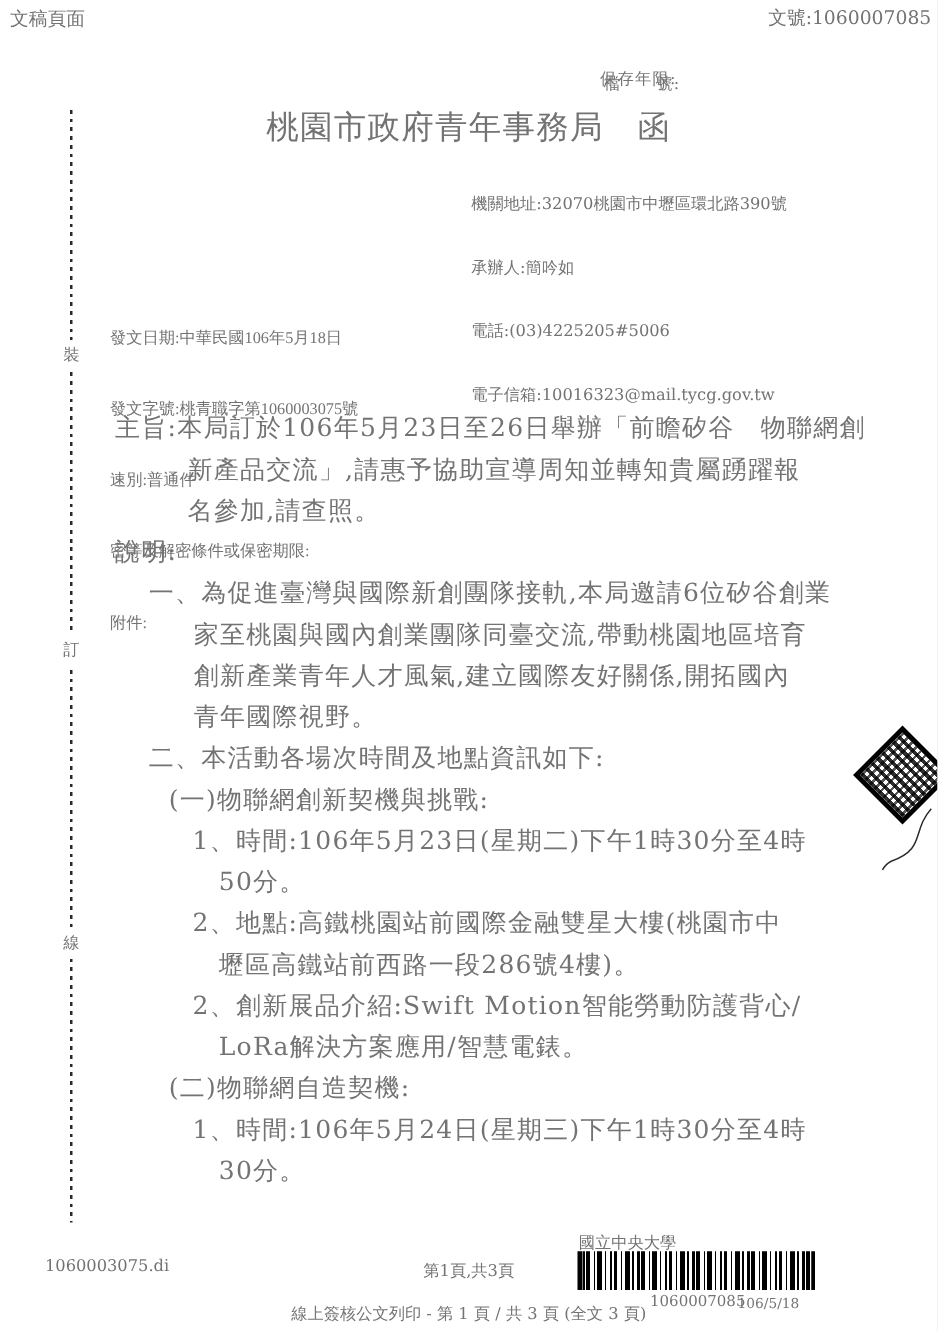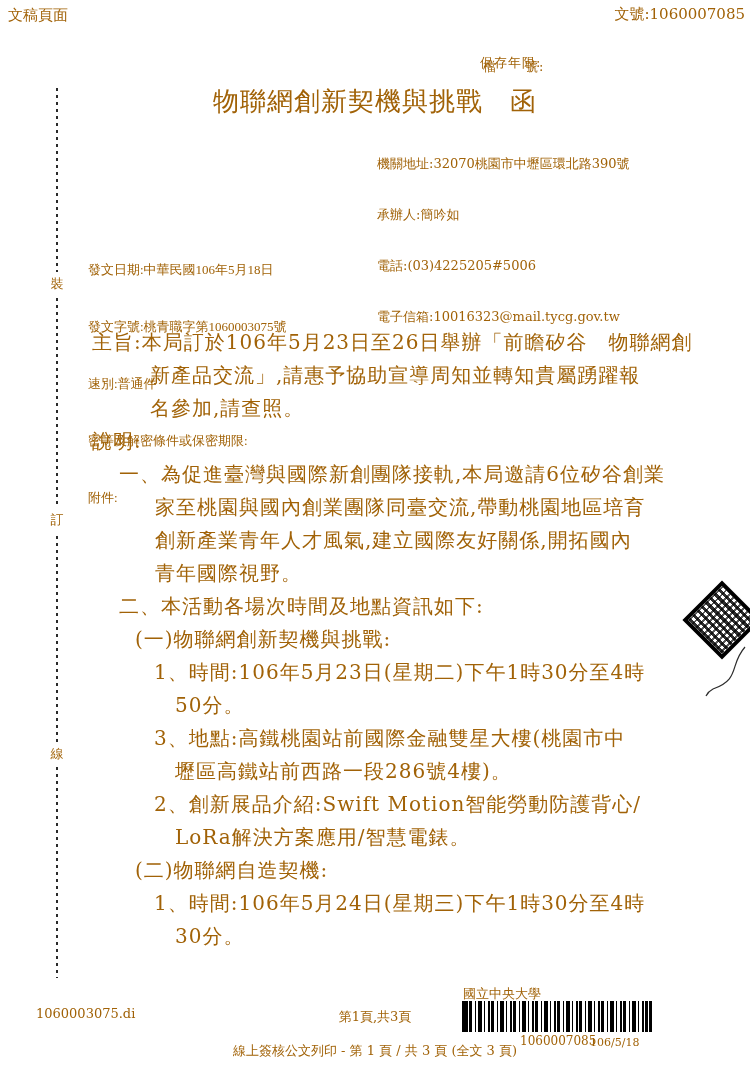--- a/index.html
+++ b/index.html
@@ -1,20 +1,20 @@
 <!DOCTYPE html>
 <html><head>
 <meta charset="utf-8">
 <style>
   html,body { margin:0; padding:0; background:#e8e8e8; }
   .page {
     position:relative; width:750px; height:1065px; margin:0 auto;
     background:#ffffff; overflow:hidden;
     font-family:"DejaVu Serif","Liberation Serif",serif;
-    color:#a16207;
+    color:#737373;
   }
   .abs { position:absolute; }
 
   .small-label { font-size:15px; }
   .corner-label { font-size:13px; letter-spacing:1px; }
 
   .doc-title { left:0; top:84px; width:750px; text-align:center;
     font-size:26px; letter-spacing:1px; white-space:pre; }
 
   .sender-info { left:377px; top:121px; font-size:13px; line-height:17px; white-space:pre; }
@@ -66,21 +66,21 @@
   <div class="abs small-label" style="left:8px; top:6px;">文稿頁面</div>
   <div class="abs small-label" style="right:5px; top:5px;">文號:1060007085</div>
   <div class="abs corner-label" style="left:483px; top:26px;margin-top:32px;">檔　　號:</div>
   <div class="abs corner-label" style="left:480px; top:54px;">保存年限:</div>
 
   <div class="abs binding-line"></div>
   <div class="abs binding-char" style="top:272px;">裝</div>
   <div class="abs binding-char" style="top:508px;">訂</div>
   <div class="abs binding-char" style="top:742px;">線</div>
 
-  <div class="abs doc-title">物聯網創新契機與挑戰　函</div>
+  <div class="abs doc-title">桃園市政府青年事務局　函</div>
 
   <div class="abs sender-info">
     <div>機關地址:32070桃園市中壢區環北路390號</div>
     <div>承辦人:簡吟如</div>
     <div>電話:(03)4225205#5006</div>
     <div>電子信箱:10016323@mail.tycg.gov.tw</div>
   </div>
 
 
   <div class="abs meta-block">
@@ -97,21 +97,21 @@
     <div class="bl l0c">名參加,請查照。</div>
     <div class="bl l0">說明:</div>
     <div class="bl l1">一、為促進臺灣與國際新創團隊接軌,本局邀請6位矽谷創業</div>
     <div class="bl l1c">家至桃園與國內創業團隊同臺交流,帶動桃園地區培育</div>
     <div class="bl l1c">創新產業青年人才風氣,建立國際友好關係,開拓國內</div>
     <div class="bl l1c">青年國際視野。</div>
     <div class="bl l1">二、本活動各場次時間及地點資訊如下:</div>
     <div class="bl l2">(一)物聯網創新契機與挑戰:</div>
     <div class="bl l3">1、時間:106年5月23日(星期二)下午1時30分至4時</div>
     <div class="bl l3c">50分。</div>
-    <div class="bl l3">3、地點:高鐵桃園站前國際金融雙星大樓(桃園市中</div>
+    <div class="bl l3">2、地點:高鐵桃園站前國際金融雙星大樓(桃園市中</div>
     <div class="bl l3c">壢區高鐵站前西路一段286號4樓)。</div>
     <div class="bl l3">2、創新展品介紹:Swift Motion智能勞動防護背心/</div>
     <div class="bl l3c">LoRa解決方案應用/智慧電錶。</div>
     <div class="bl l2">(二)物聯網自造契機:</div>
     <div class="bl l3">1、時間:106年5月24日(星期三)下午1時30分至4時</div>
     <div class="bl l3c">30分。</div>
   </div>
 
   <div class="abs stamp"></div>
   <svg class="abs pen-mark" width="45" height="52" viewBox="0 0 45 52">

